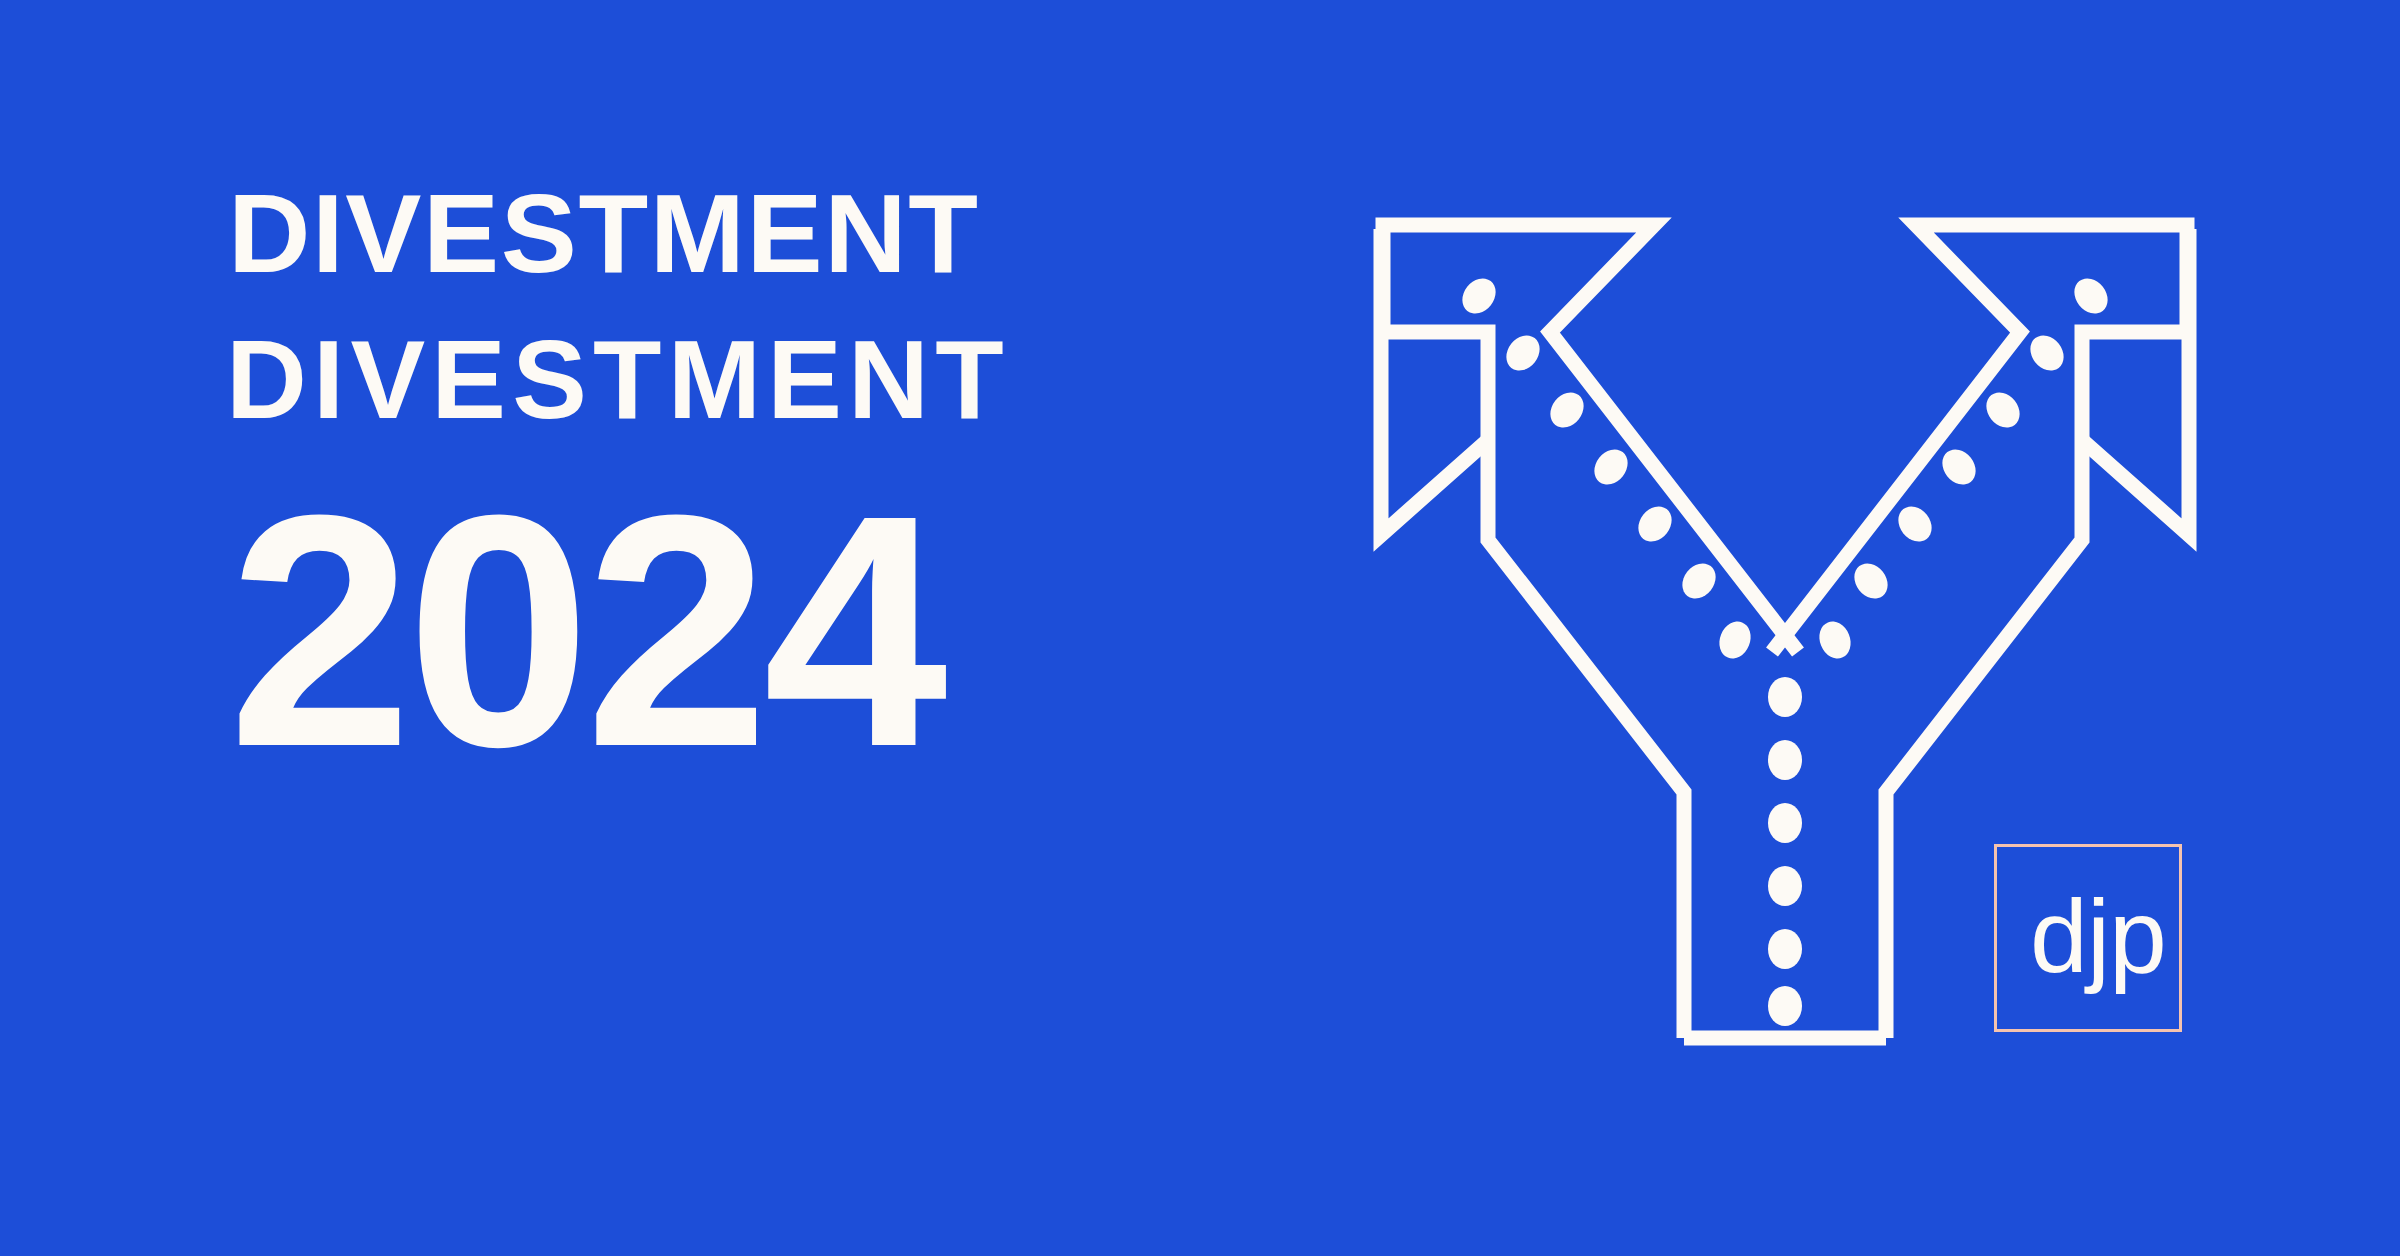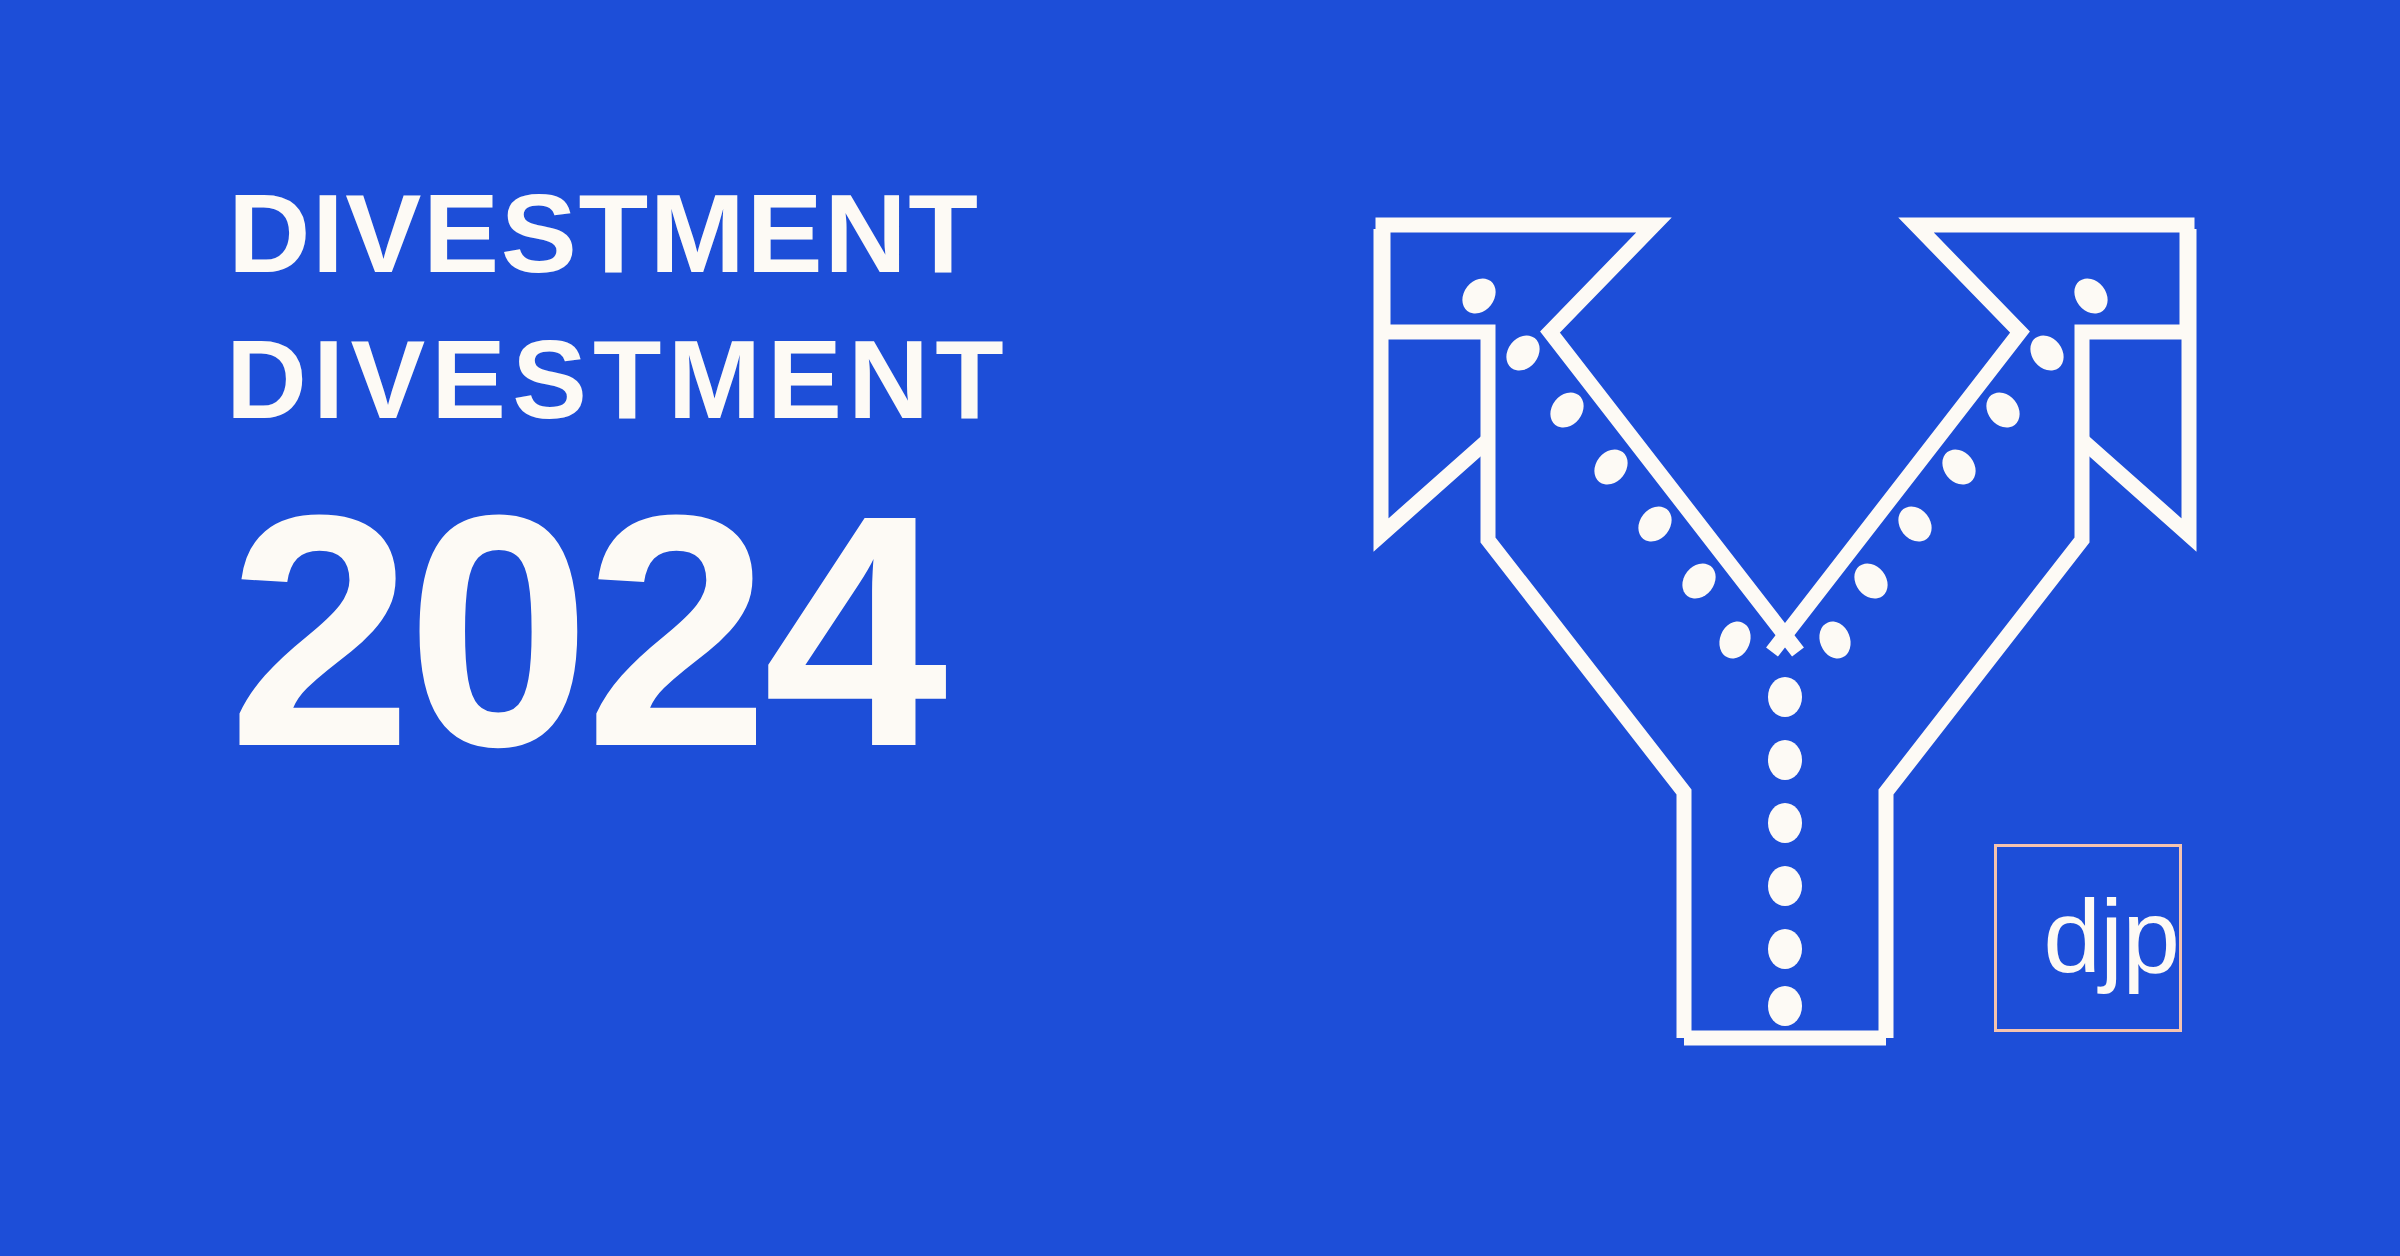--- a/index.html
+++ b/index.html
@@ -89,21 +89,21 @@
     height: 188px;
     box-sizing: border-box;
     border: 3px solid #F6C3AE;
   }
   #logo-text {
     position: absolute;
     left: 0;
     right: 0;
     top: 50%;
     transform: translateY(-52%);
-    text-align: right;
+    text-align: center;
     color: #FDFAF5;
     font-family: "Liberation Sans", sans-serif;
     font-weight: 300;
     font-size: 104px;
     line-height: 1;
     letter-spacing: -1px;
     margin-left: 20px;
   }
 </style>
 </head>

